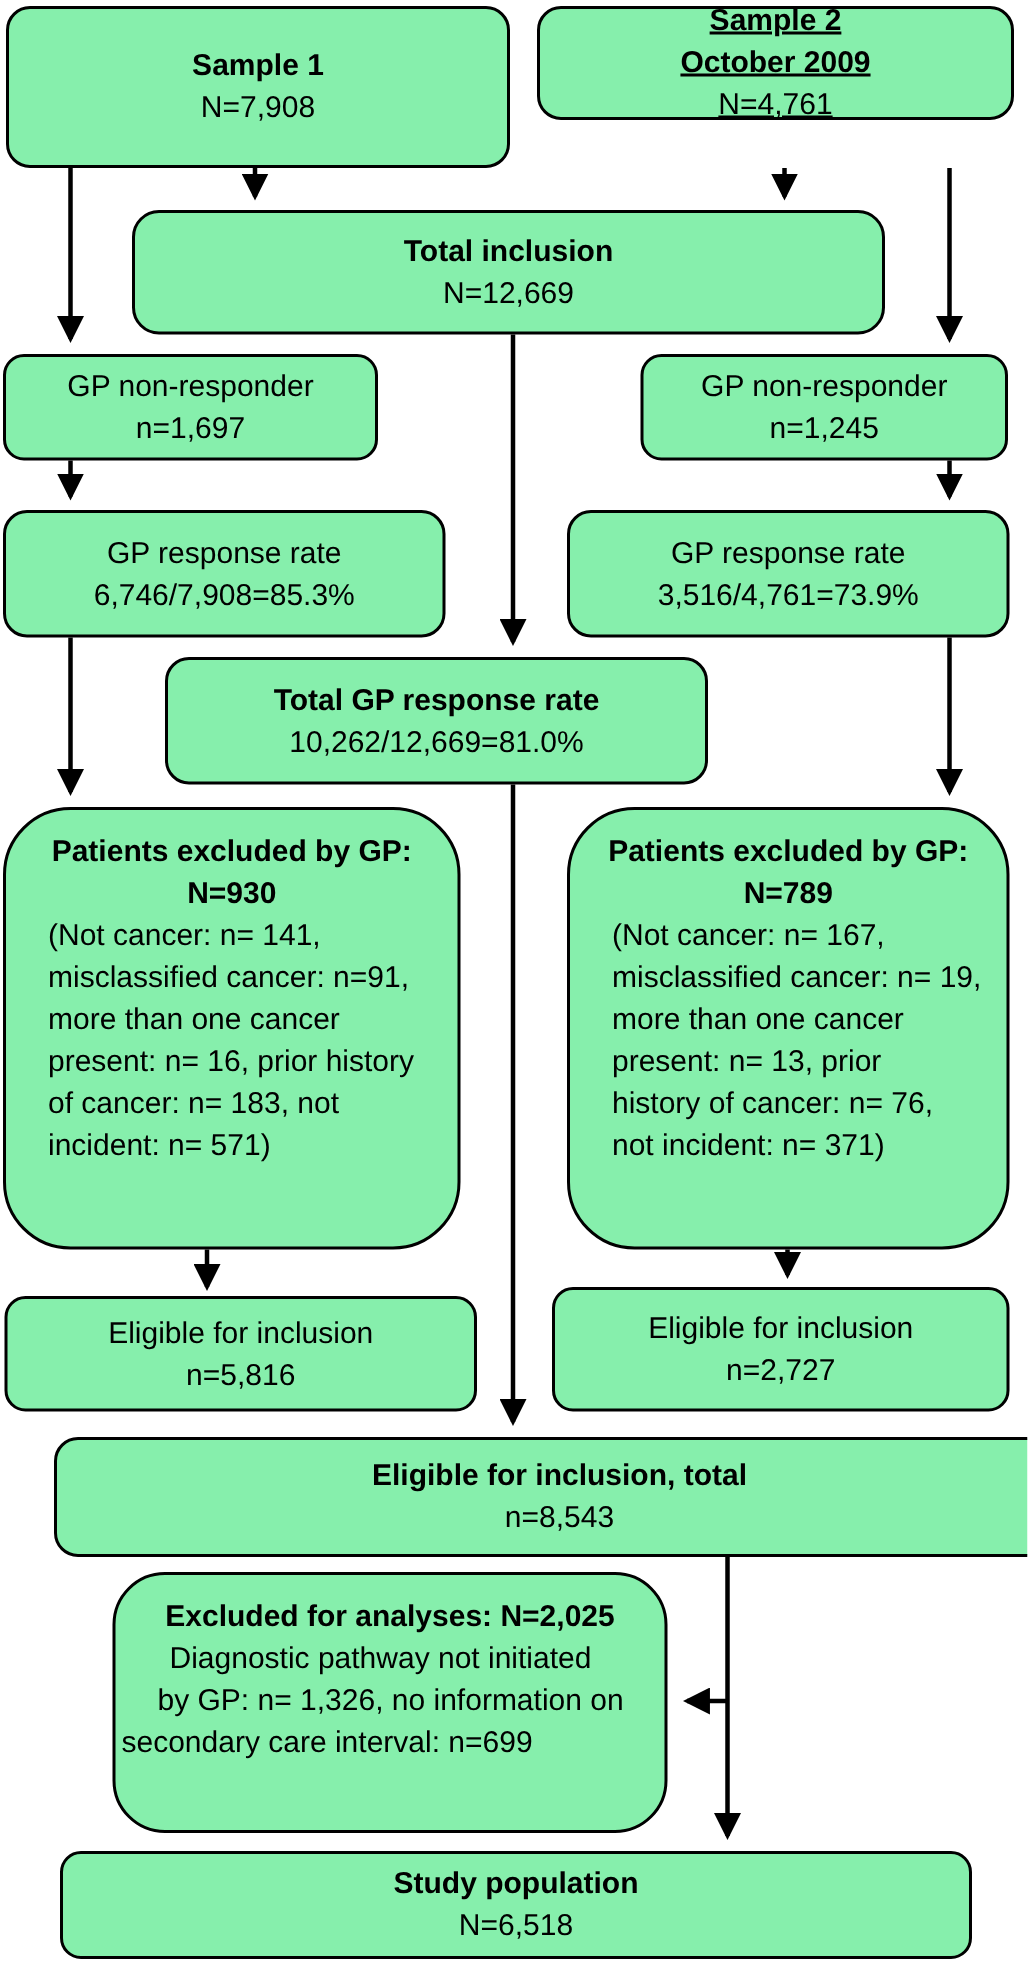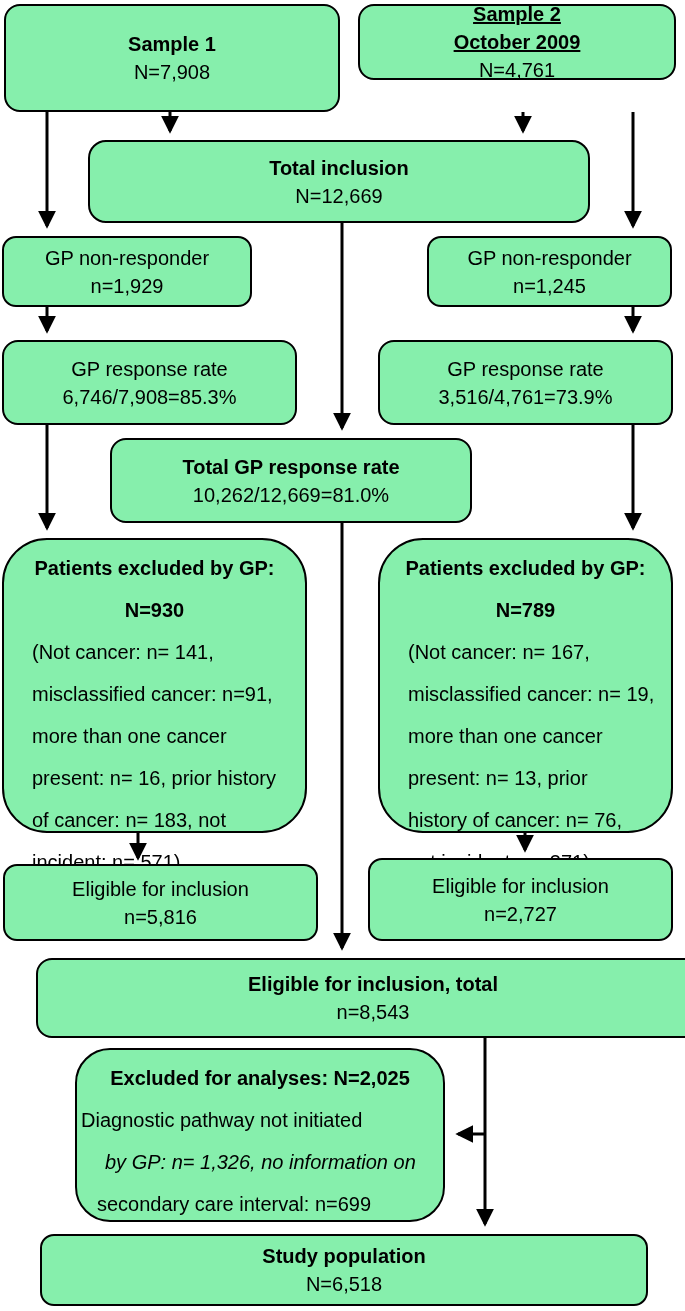--- a/index.html
+++ b/index.html
@@ -16,21 +16,21 @@
   .box{
     position:absolute;
     background:#86efac;
     border:2.5px solid #000000;
     box-sizing:border-box;
     display:flex;
     flex-direction:column;
     justify-content:center;
     z-index:1;
   }
-  .box.topalign{justify-content:flex-start;padding-top:14px;gap:14px;}
+  .box.topalign{justify-content:flex-start;padding-top:14px;}
   .ln{text-align:center;line-height:28px;white-space:nowrap;}
   .ln.left{text-align:left;padding-left:28px;padding-right:4px;}
   .b{font-weight:bold;}
 </style>
 </head>
 <body>
 
 <div id="canvas">
 
   <svg id="arrows" width="685" height="1311">
@@ -68,21 +68,21 @@
     <div class="ln">N=4,761</div>
   </div>
 
   <div class="box" style="left:88px;top:140px;width:502px;height:83px;border-radius:18px;">
     <div class="ln b">Total inclusion</div>
     <div class="ln">N=12,669</div>
   </div>
 
   <div class="box" style="left:2px;top:236px;width:250px;height:71px;border-radius:14px;">
     <div class="ln">GP non-responder</div>
-    <div class="ln">n=1,929</div>
+    <div class="ln">n=1,697</div>
   </div>
 
   <div class="box" style="left:427px;top:236px;width:245px;height:71px;border-radius:14px;">
     <div class="ln">GP non-responder</div>
     <div class="ln">n=1,245</div>
   </div>
 
   <div class="box" style="left:2px;top:340px;width:295px;height:85px;border-radius:16px;">
     <div class="ln">GP response rate</div>
     <div class="ln">6,746/7,908=85.3%</div>
@@ -130,23 +130,23 @@
     <div class="ln">n=2,727</div>
   </div>
 
   <div class="box" style="left:36px;top:958px;width:674px;height:80px;border-radius:16px;">
     <div class="ln b">Eligible for inclusion, total</div>
     <div class="ln">n=8,543</div>
   </div>
 
   <div class="box topalign" style="left:75px;top:1048px;width:370px;height:174px;border-radius:35px;">
     <div class="ln b">Excluded for analyses: N=2,025</div>
-    <div class="ln left" style="padding-left:4px;">Diagnostic pathway not initiated</div>
-    <div class="ln left" style="font-style:italic;">by GP: n= 1,326, no information on</div>
-    <div class="ln left" style="padding-left:20px;">secondary care interval: n=699</div>
+    <div class="ln left" style="padding-left:36px;">Diagnostic pathway not initiated</div>
+    <div class="ln left" style="">by GP: n= 1,326, no information on</div>
+    <div class="ln left" style="padding-left:4px;">secondary care interval: n=699</div>
   </div>
 
   <div class="box" style="left:40px;top:1234px;width:608px;height:72px;border-radius:14px;">
     <div class="ln b">Study population</div>
     <div class="ln">N=6,518</div>
   </div>
 
 </div>
 
 </body></html>

